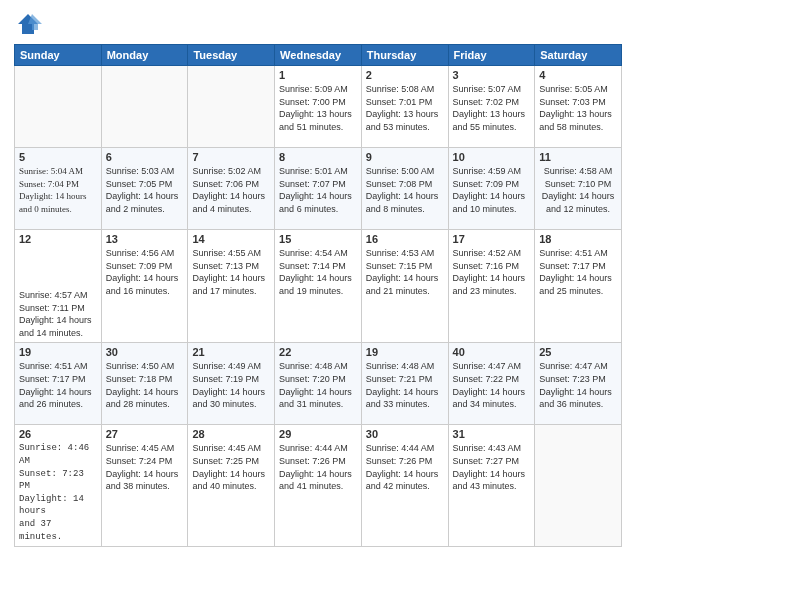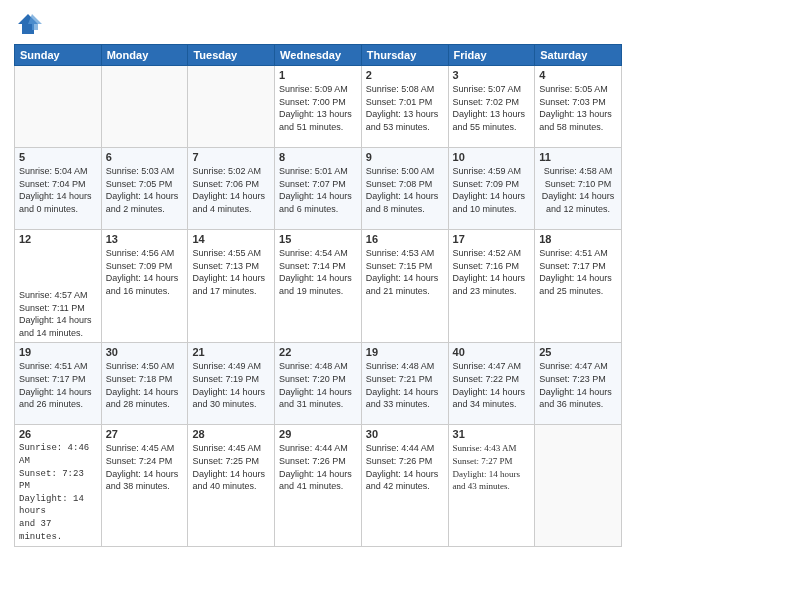--- a/index.html
+++ b/index.html
@@ -165,21 +165,21 @@
             <span class="day-number">4</span>
             <div class="day-info" style="white-space: pre-line;">Sunrise: 5:05 AM
 Sunset: 7:03 PM
 Daylight: 13 hours
 and 58 minutes.</div>
           </td>
         </tr>
         <tr>
           <td>
             <span class="day-number">5</span>
-            <div class="day-info" style="white-space: pre-line;">Sunrise: 5:04 AM
+            <div class="day-info" style="white-space: pre-line; font-family: Liberation Serif, serif;">Sunrise: 5:04 AM
 Sunset: 7:04 PM
 Daylight: 14 hours
 and 0 minutes.</div>
           </td>
           <td>
             <span class="day-number">6</span>
             <div class="day-info" style="white-space: pre-line;">Sunrise: 5:03 AM
 Sunset: 7:05 PM
 Daylight: 14 hours
 and 2 minutes.</div>
@@ -353,21 +353,21 @@
           </td>
           <td>
             <span class="day-number">30</span>
             <div class="day-info" style="white-space: pre-line;">Sunrise: 4:44 AM
 Sunset: 7:26 PM
 Daylight: 14 hours
 and 42 minutes.</div>
           </td>
           <td>
             <span class="day-number">31</span>
-            <div class="day-info" style="white-space: pre-line; font-family: Liberation Serif, serif;">Sunrise: 4:43 AM
+            <div class="day-info" style="white-space: pre-line;">Sunrise: 4:43 AM
 Sunset: 7:27 PM
 Daylight: 14 hours
 and 43 minutes.</div>
           </td>
           <td class="empty"></td>
         </tr>
       </tbody>
   </table>
 </div>
 

